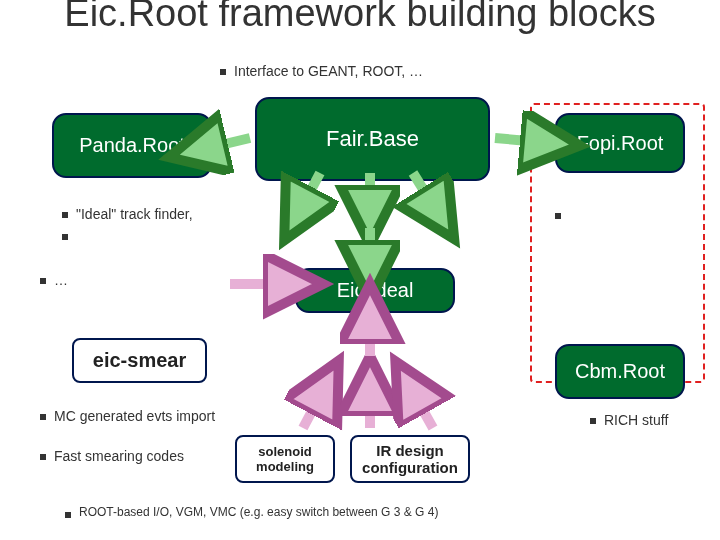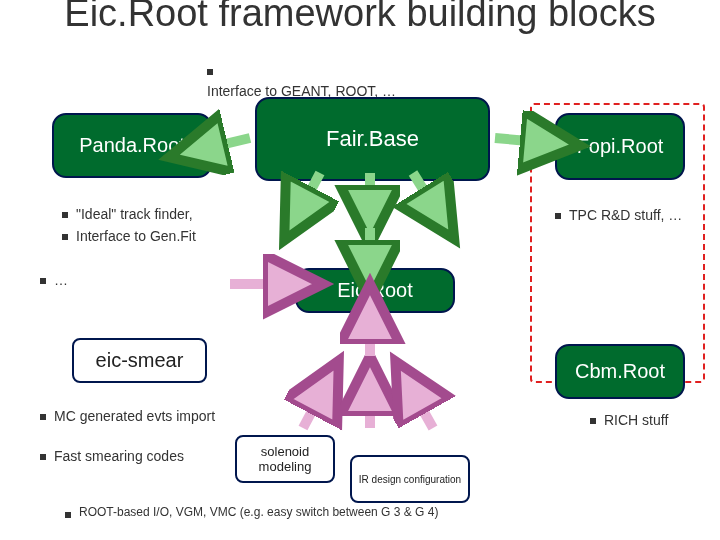--- a/index.html
+++ b/index.html
@@ -43,72 +43,71 @@
     background: #006b2d;
     color: #fff;
     border: 2px solid #00164d;
     border-radius: 14px;
   }
   .white {
     background: #fff;
     color: #222;
     border: 2px solid #00164d;
     border-radius: 8px;
+    font-weight: bold;
   }
   .dashed {
     position: absolute;
     border: 2px dashed #e02020;
     border-radius: 4px;
   }
   svg.arr { position: absolute; overflow: visible; }
 </style>
 </head>
 <body>
 
 <div class="title">Eic.Root framework building blocks</div>
 
-<div class="tbullet" style="top:63px; left:207px;flex-direction:column;">
+<div class="tbullet" style="top:63px; left:220px;">
   <div class="sq"></div>
   <span>Interface to GEANT, ROOT, …</span>
 </div>
 
 <div class="box green" style="top:97px; left:255px; width:235px; height:84px; font-size:22px;">Fair.Base</div>
 
 <div class="box green" style="top:113px; left:52px; width:160px; height:65px;">Panda.Root</div>
 
 <div class="dashed" style="top:103px; left:530px; width:175px; height:280px;"></div>
 
-<div class="box green" style="top:113px; left:555px; width:130px; height:67px;">Fopi.Root</div>
-
-<div class="box green" style="top:268px; left:295px; width:160px; height:45px;">Eic.Root</div>
+<div class="box green" style="top:113px; left:555px; width:130px; height:60px;">Fopi.Root</div>
+
+<div class="box green" style="top:268px; left:295px; width:160px; height:45px;">Eic.Ideal</div>
 
 <div class="box green" style="top:317px; left:555px; width:130px; height:55px;margin-top:27px;">Cbm.Root</div>
 
 <div class="box white" style="top:338px; left:72px; width:135px; height:45px;">eic-smear</div>
 
 <div class="box white" style="top:435px; left:235px; width:100px; height:48px; font-size:13px;">solenoid modeling</div>
 
-<div class="box white" style="top:455px; left:350px; width:120px; height:48px; font-size:10px;">IR design configuration</div>
+<div class="box white" style="top:435px; left:350px; width:120px; height:48px; font-size:15px;">IR design configuration</div>
 
 <div class="tbullet" style="top:206px; left:62px;">
   <div class="sq"></div>
   <span>"Ideal" track finder,</span>
 </div>
 <div class="tbullet" style="top:228px; left:62px;">
   <div class="sq"></div>
-  <span>Interface to Gen.Fit</span>
 </div>
 <div class="tbullet" style="top:272px; left:40px;">
   <div class="sq"></div>
   <span>…</span>
 </div>
 
 <div class="tbullet" style="top:207px; left:555px;">
   <div class="sq"></div>
-  <span>TPC R&amp;D stuff, …</span>
 </div>
 
 <div class="tbullet" style="top:408px; left:40px;text-align:center;">
   <div class="sq"></div>
   <span>MC generated evts  import</span>
 </div>
 <div class="tbullet" style="top:428px; left:40px;margin-top:20px;">
   <div class="sq"></div>
   <span>Fast smearing codes</span>
 </div>

